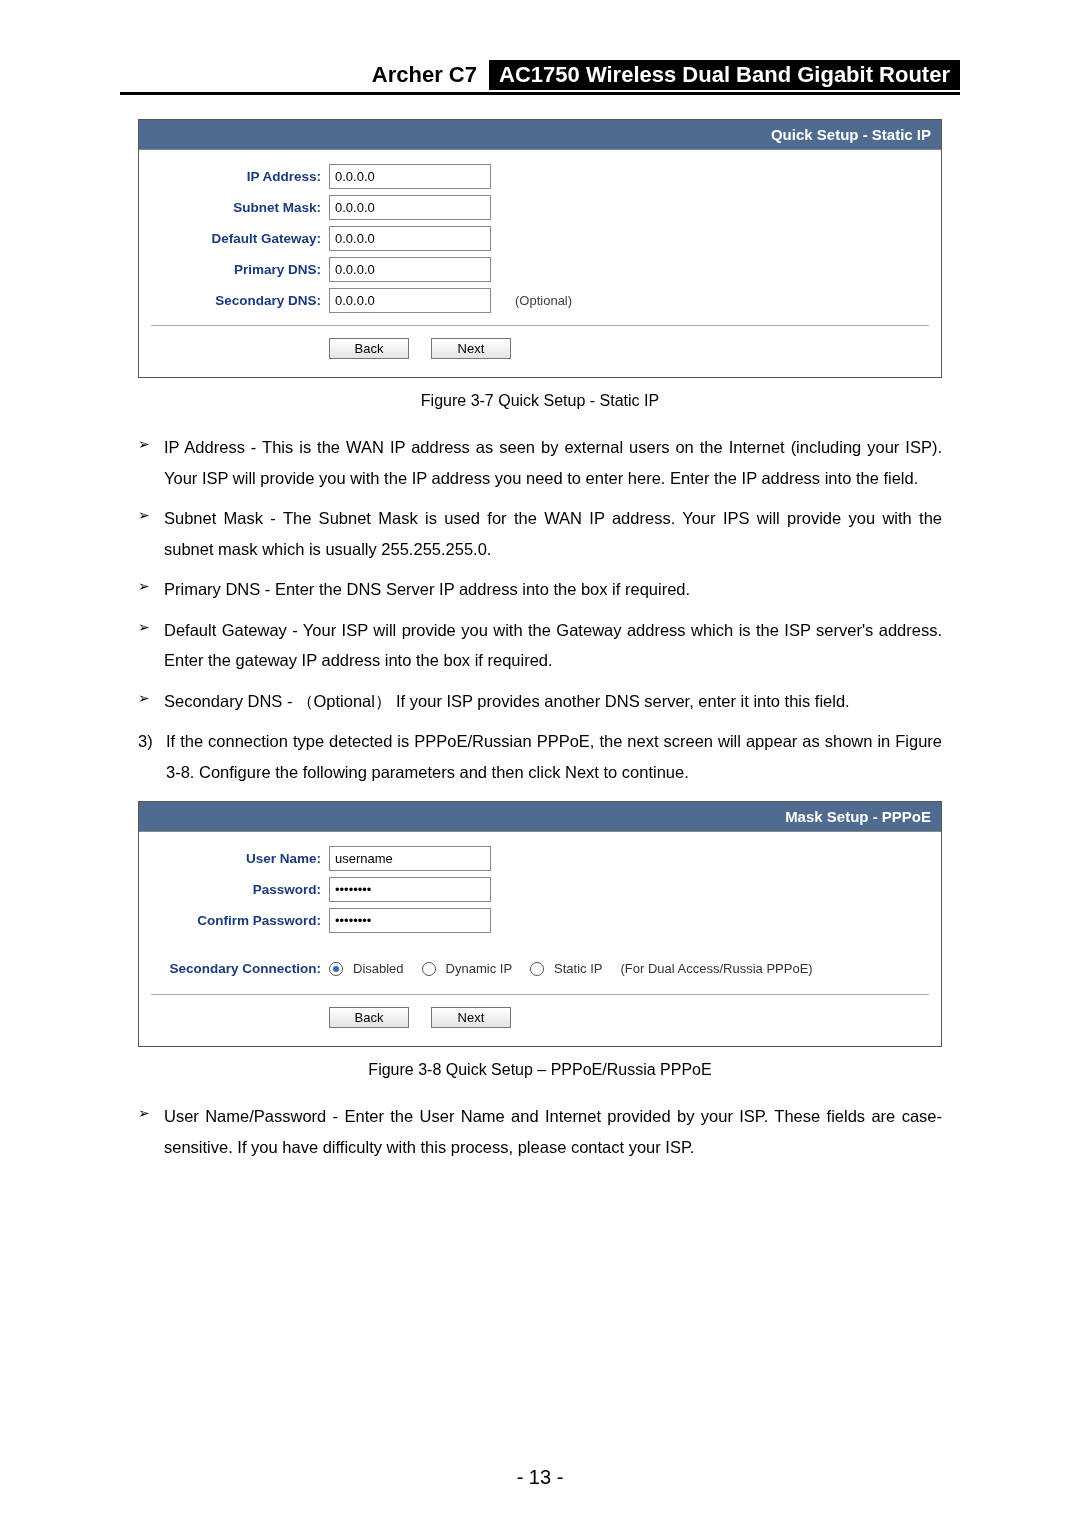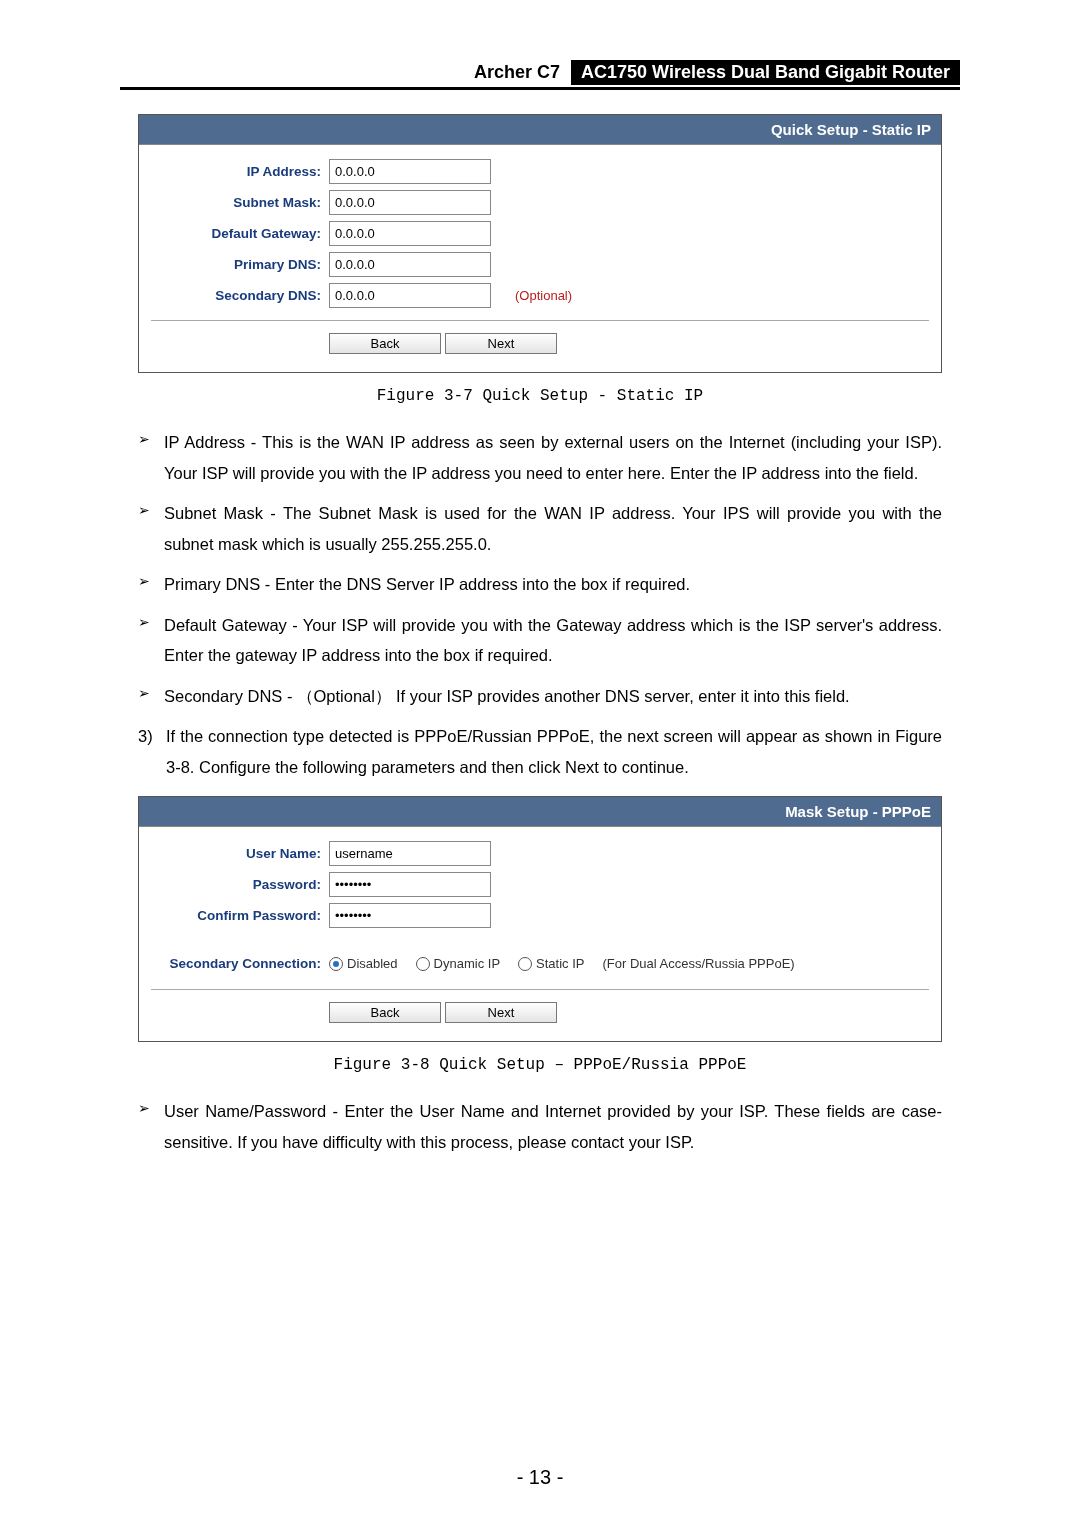--- a/index.html
+++ b/index.html
@@ -13,21 +13,21 @@
     box-sizing: border-box;
   }
   .page {
     padding: 60px 120px 40px 120px;
   }
   .header-bar {
     border-bottom: 3px solid #000;
     padding-bottom: 2px;
     margin-bottom: 24px;
     text-align: right;
-    font-size: 18px;
+    font-size: 22px;
     font-weight: bold;
   }
   .header-model {
     display: inline-block;
     padding: 2px 6px;
   }
   .header-product {
     display: inline-block;
     background: #000;
     color: #fff;
@@ -72,42 +72,42 @@
     width: 150px;
     border: 1px solid #888;
     padding: 2px 5px;
     font-size: 13px;
     font-family: Arial, sans-serif;
     height: 19px;
     box-sizing: content-box;
   }
   .form-suffix {
     margin-left: 24px;
-    color: #b91c1c;
+    color: #404040;
     font-size: 13px;
   }
   .button-row {
     text-align: left;
     padding: 12px 0 8px 178px;
     border-top: 1px solid #aaa;
     margin-top: 12px;
   }
   .btn {
-    width: 112px;
+    width: 80px;
     padding: 2px 8px;
     font-size: 13px;
     border: 1px solid #777;
     background: linear-gradient(#fff,#e4e4e4);
     cursor: pointer;
+    margin-right: 18px;
   }
   .caption {
     text-align: center;
     font-size: 16px;
     margin: 10px 0 22px 0;
-    font-family: Liberation Mono, monospace;
   }
   ul.bullets {
     list-style: none;
     padding: 0 18px 0 44px;
     margin: 0;
   }
   ul.bullets > li {
     position: relative;
     font-size: 16.5px;
     line-height: 1.85;
@@ -133,21 +133,21 @@
   .radio-group {
     display: flex;
     align-items: center;
     gap: 18px;
     font-size: 13px;
     color: #333;
   }
   .radio-item {
     display: inline-flex;
     align-items: center;
-    gap: 4px;
+    gap: 10px;
   }
   .radio-circle {
     width: 12px;
     height: 12px;
     border: 1px solid #555;
     border-radius: 50%;
     display: inline-flex;
     align-items: center;
     justify-content: center;
     background: #fff;

